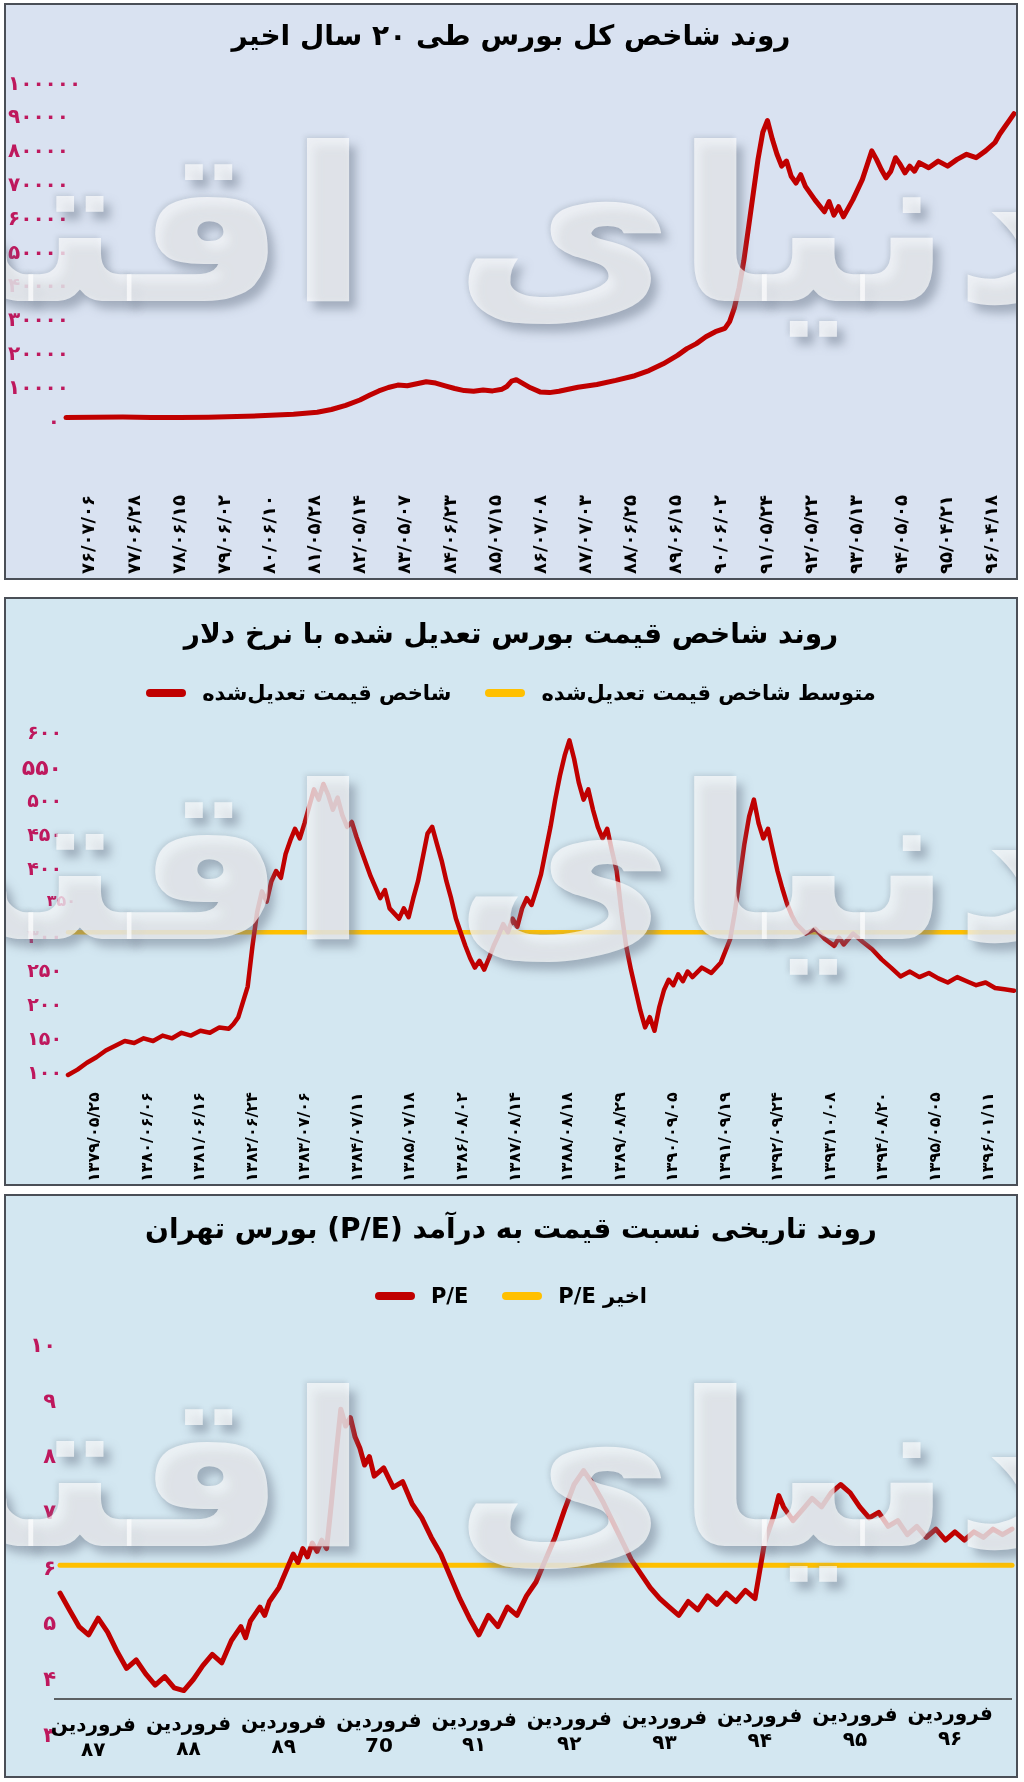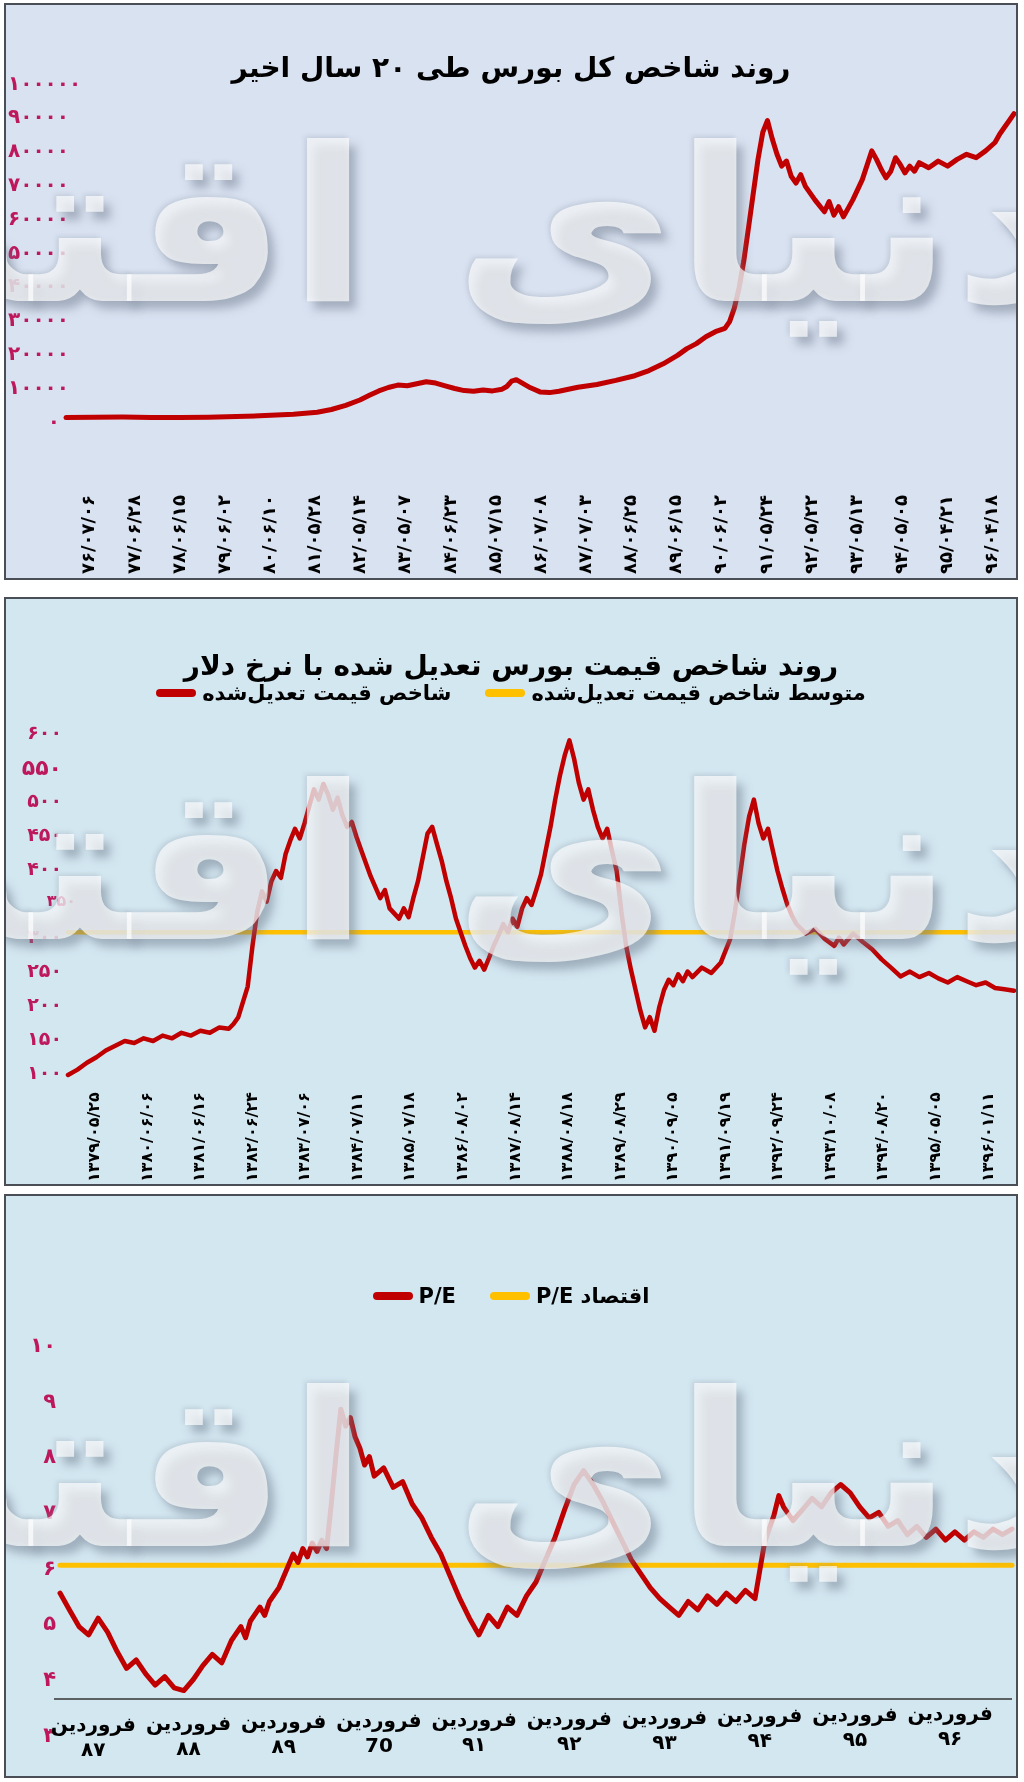--- a/index.html
+++ b/index.html
@@ -1,21 +1,21 @@
 <!DOCTYPE html>
 <html lang="fa"><head>
 <meta charset="utf-8">
 <style>
   html,body{margin:0;padding:0;background:#ffffff;}
   body{font-family:"DejaVu Sans",sans-serif;}
   #page{position:relative;width:1024px;height:1782px;background:#ffffff;overflow:hidden;}
   .chart-box{position:absolute;left:4px;width:1014px;border:2px solid #4a4f57;box-sizing:border-box;overflow:hidden;}
-  .chart-title{position:absolute;left:0;width:100%;text-align:center;font-weight:bold;color:#000;direction:rtl;letter-spacing:0;margin-top:32px;}
+  .chart-title{position:absolute;left:0;width:100%;text-align:center;font-weight:bold;color:#000;direction:rtl;letter-spacing:0;}
   .legend{position:absolute;left:0;width:100%;display:flex;justify-content:center;align-items:center;gap:34px;direction:ltr;}
-  .legend-entry{display:flex;align-items:center;gap:6px;}
+  .legend-entry{display:flex;align-items:center;gap:16px;}
   .legend-swatch{display:inline-block;width:40px;height:8px;border-radius:4px;}
   .legend-label{font-weight:bold;color:#000;direction:rtl;white-space:nowrap;}
   .ytick{position:absolute;text-align:right;font-weight:bold;color:#be185d;direction:ltr;white-space:nowrap;}
   .xtick-rot{position:absolute;font-weight:bold;color:#000;white-space:nowrap;transform:rotate(-90deg);transform-origin:left bottom;direction:ltr;}
   .xtick-two{position:absolute;text-align:center;font-weight:bold;color:#000;direction:rtl;}
   .xtick-two .month{display:block;line-height:1.15;}
   .xtick-two .year{display:block;line-height:1.3;}
   .plot-svg{position:absolute;left:0;top:0;z-index:2;}
   .labels-layer{position:absolute;left:0;top:0;width:100%;height:100%;z-index:3;pointer-events:none;}
   .watermark{position:absolute;z-index:4;width:100%;text-align:center;font-weight:bold;direction:rtl;white-space:nowrap;pointer-events:none;color:rgba(255,255,255,0.68);text-shadow:6px 8px 9px rgba(110,122,140,0.50),-2px -2px 4px rgba(140,150,165,0.25);transform:scaleX(1.12);}
@@ -111,29 +111,30 @@
         <div class="xtick-rot" style="left: 727.744px; top: 564px; font-size: 16px;">۱۳۹۱/۰۹/۱۹</div>
         <div class="xtick-rot" style="left: 780.3px; top: 564px; font-size: 16px;">۱۳۹۲/۰۹/۲۴</div>
         <div class="xtick-rot" style="left: 832.856px; top: 564px; font-size: 16px;">۱۳۹۳/۱۰/۰۸</div>
         <div class="xtick-rot" style="left: 885.411px; top: 564px; font-size: 16px;">۱۳۹۴/۰۸/۲۰</div>
         <div class="xtick-rot" style="left: 937.967px; top: 564px; font-size: 16px;">۱۳۹۵/۰۵/۰۵</div>
         <div class="xtick-rot" style="left: 990.522px; top: 564px; font-size: 16px;">۱۳۹۶/۰۱/۱۱</div>
       </div>
     </section>
 
   <section class="chart-box" id="chart-2" style="top: 1194px; height: 584px; background: rgb(211, 231, 241);">
+    <div class="chart-title" style="top:16px;font-size:28px;">روند تاریخی نسبت قیمت به درآمد (P/E) بورس تهران</div>
     <div class="watermark" style="top:150px;font-size:215px;">دنیای اقتصاد</div>
   <div class="legend" style="top: 88px;">
         <div class="legend-entry">
           <span class="legend-swatch" style="background: rgb(192, 0, 0);"></span>
           <span class="legend-label" style="font-size: 21px;">P/E</span>
         </div>
         <div class="legend-entry">
           <span class="legend-swatch" style="background: rgb(255, 192, 0);"></span>
-          <span class="legend-label" style="font-size: 21px;">اقتصاد P/E</span>
+          <span class="legend-label" style="font-size: 21px;">اخیر P/E</span>
         </div>
       </div>
       <svg class="plot-svg" width="1010" height="580" viewBox="0 0 1010 580">
         <line x1="48" x2="1006" y1="503" y2="503" stroke="#333" stroke-width="1.5"></line>
         <polyline points="54.0,369.3 1006.0,369.3" fill="none" stroke="#FFC000" stroke-width="5" stroke-linejoin="round" stroke-linecap="round"></polyline>
         <polyline points="54.0,397.1 63.5,413.9 73.0,430.6 82.6,438.9 92.1,422.2 101.6,436.1 111.1,455.6 120.6,472.4 130.2,464.0 139.7,477.9 149.2,489.1 158.7,480.7 168.2,491.9 177.8,494.6 187.3,483.5 196.8,469.6 206.3,458.4 215.8,466.8 225.4,444.5 234.9,430.6 239.6,441.7 244.4,425.0 253.9,411.1 258.7,419.4 263.4,405.5 273.0,391.6 282.5,369.3 287.2,358.1 292.0,366.5 296.8,352.6 301.5,360.9 306.3,347.0 311.0,355.4 315.8,344.2 320.6,352.6 325.3,308.0 330.1,257.9 334.8,213.3 339.6,230.0 344.4,221.6 349.1,241.1 353.9,252.3 358.6,269.0 363.4,260.6 368.2,280.1 377.7,271.8 387.2,291.3 396.7,285.7 406.2,308.0 415.8,321.9 425.3,341.4 434.8,358.1 444.3,380.4 453.8,402.7 463.4,422.2 472.9,438.9 482.4,419.4 491.9,430.6 501.4,411.1 511.0,419.4 520.5,399.9 530.0,386.0 539.5,363.7 549.0,341.4 558.6,313.6 568.1,288.5 577.6,274.6 587.1,288.5 596.6,305.2 606.2,324.7 615.7,344.2 625.2,363.7 634.7,377.6 644.2,391.6 653.8,402.7 663.3,411.1 672.8,419.4 682.3,405.5 691.8,413.9 701.4,399.9 710.9,408.3 720.4,397.1 729.9,405.5 739.4,394.4 749.0,402.7 753.7,374.9 758.5,347.0 768.0,319.1 772.8,299.6 777.5,310.8 787.0,324.7 796.6,313.6 806.1,302.4 815.6,310.8 825.1,296.9 834.6,288.5 844.2,296.9 853.7,310.8 863.2,321.9 872.7,316.4 882.2,330.3 891.8,324.7 901.3,338.6 910.8,330.3 920.3,341.4 929.8,333.1 939.4,344.2 948.9,335.9 958.4,344.2 967.9,335.9 977.4,341.4 987.0,333.1 996.5,338.6 1006.0,333.1" fill="none" stroke="#C00000" stroke-width="5" stroke-linejoin="round" stroke-linecap="round"></polyline>
       </svg>
       <div class="labels-layer">
         <div class="ytick" style="left: 8px; width: 42px; top: 136.88px; font-size: 21px;">۱۰</div>
         <div class="ytick" style="left: 8px; width: 42px; top: 192.594px; font-size: 21px;">۹</div>

